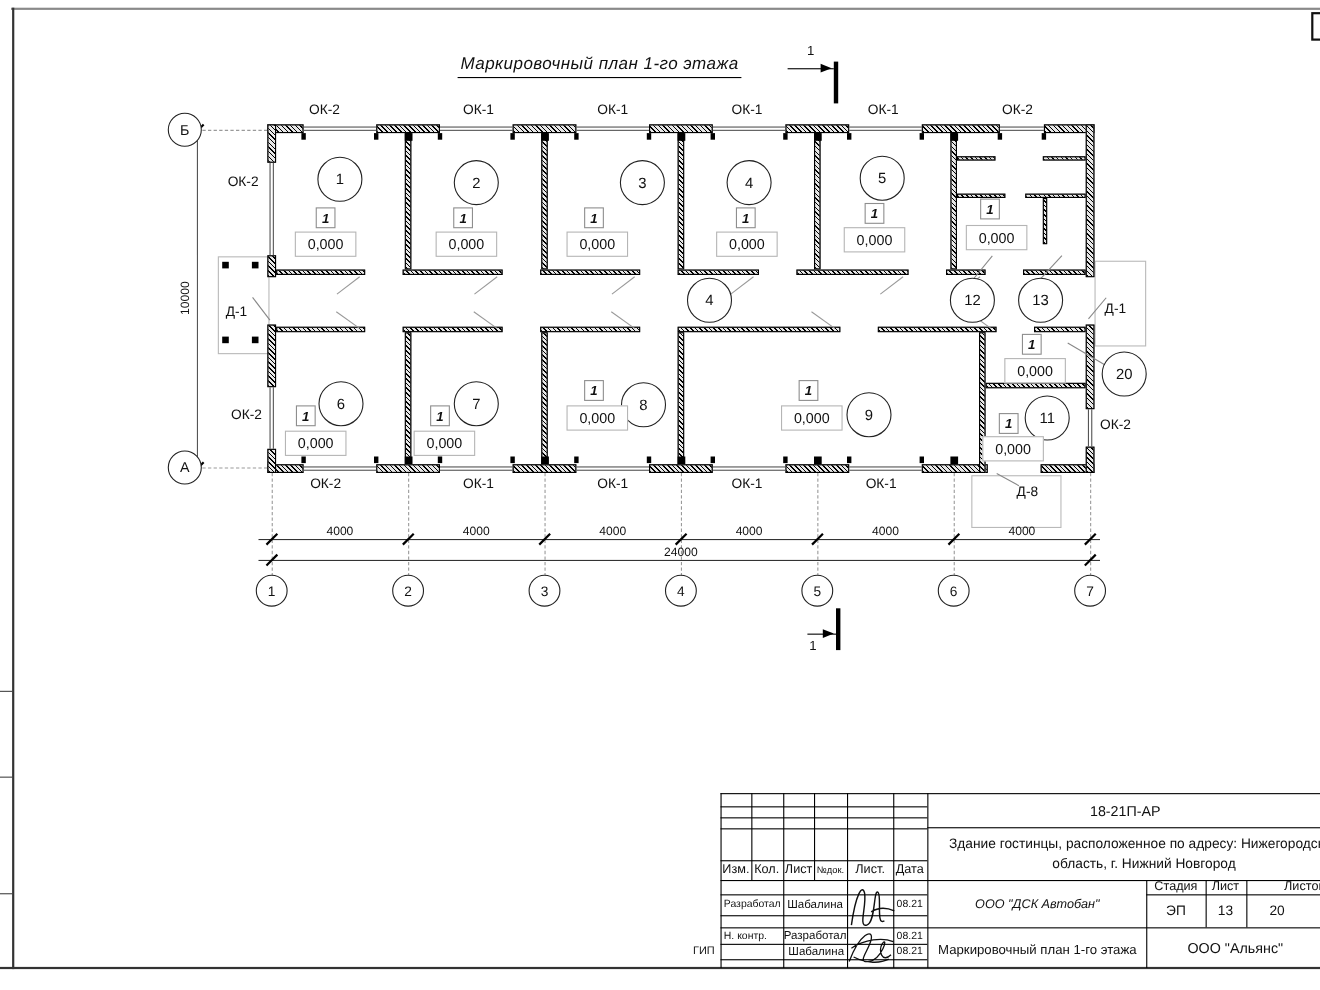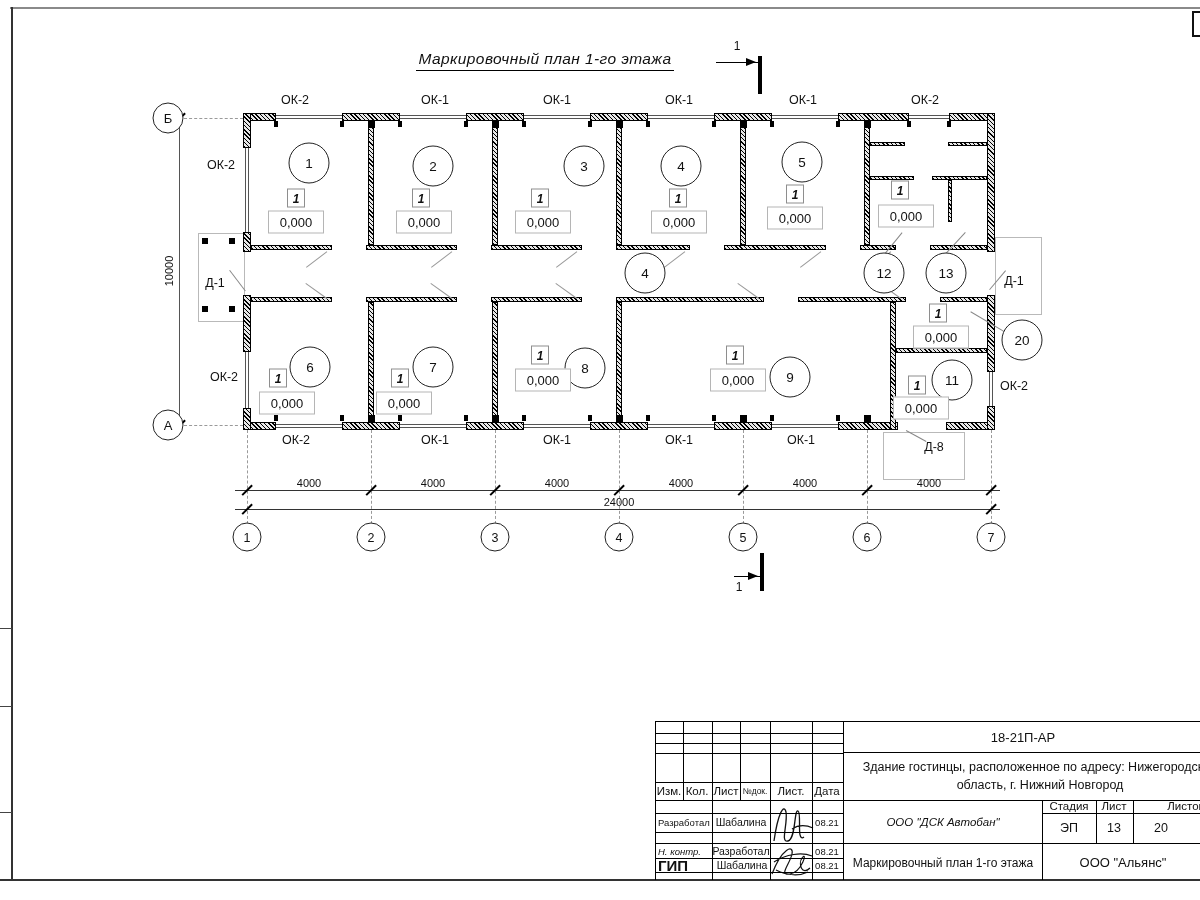--- a/index.html
+++ b/index.html
@@ -63,24 +63,24 @@
   <div class="tbt" style="left:1161px;top:828px;font-size:12.5px;">20</div>
   <div class="tbt" style="left:669px;top:791px;font-size:11.5px;">Изм.</div>
   <div class="tbt" style="left:697px;top:791px;font-size:11.5px;">Кол.</div>
   <div class="tbt" style="left:726px;top:791px;font-size:11.5px;">Лист</div>
   <div class="tbt" style="left:755px;top:791px;font-size:8.5px;">№док.</div>
   <div class="tbt" style="left:791px;top:791px;font-size:11.5px;">Лист.</div>
   <div class="tbt" style="left:827px;top:791px;font-size:11.5px;">Дата</div>
   <div class="tbtL" style="left:658px;top:822px;font-size:9.5px;">Разработал</div>
   <div class="tbt" style="left:741px;top:822px;font-size:10.5px;">Шабалина</div>
   <div class="tbt" style="left:827px;top:822px;font-size:9.5px;">08.21</div>
-  <div class="tbtL" style="left:658px;top:851px;font-size:9.5px;font-style:italic;">Н. контр.</div>
+  <div class="tbtL" style="left:658px;top:851px;font-size:9.5px;">Н. контр.</div>
   <div class="tbt" style="left:741px;top:851px;font-size:10.5px;">Разработал</div>
   <div class="tbt" style="left:827px;top:851px;font-size:9.5px;">08.21</div>
-  <div class="tbtL" style="left:658px;top:865px;font-size:15px;font-weight:bold;">ГИП</div>
+  <div class="tbtL" style="left:630px;top:865px;font-size:10px;">ГИП</div>
   <div class="tbt" style="left:742px;top:865px;font-size:10.5px;">Шабалина</div>
   <div class="tbt" style="left:827px;top:865px;font-size:9.5px;">08.21</div>
 
   <svg class="abs" style="left:768px;top:799px;" width="46" height="48" viewBox="0 0 46 48">
     <path d="M6,42 C10,14 16,4 18,13 C20,25 12,44 20,42 C28,40 26,10 30,12 C34,14 28,44 36,38 M24,30 C30,26 38,26 45,29" fill="none" stroke="#111" stroke-width="1.3"></path>
   </svg>
   <svg class="abs" style="left:768px;top:840px;" width="46" height="40" viewBox="0 0 46 40">
     <path d="M4,34 C14,8 26,4 24,14 C22,24 10,36 22,34 C34,32 40,10 34,18 C30,24 34,36 42,28 M6,22 C18,14 34,12 44,16 M8,30 C20,36 32,36 40,32" fill="none" stroke="#111" stroke-width="1.2"></path>
   </svg>
 

